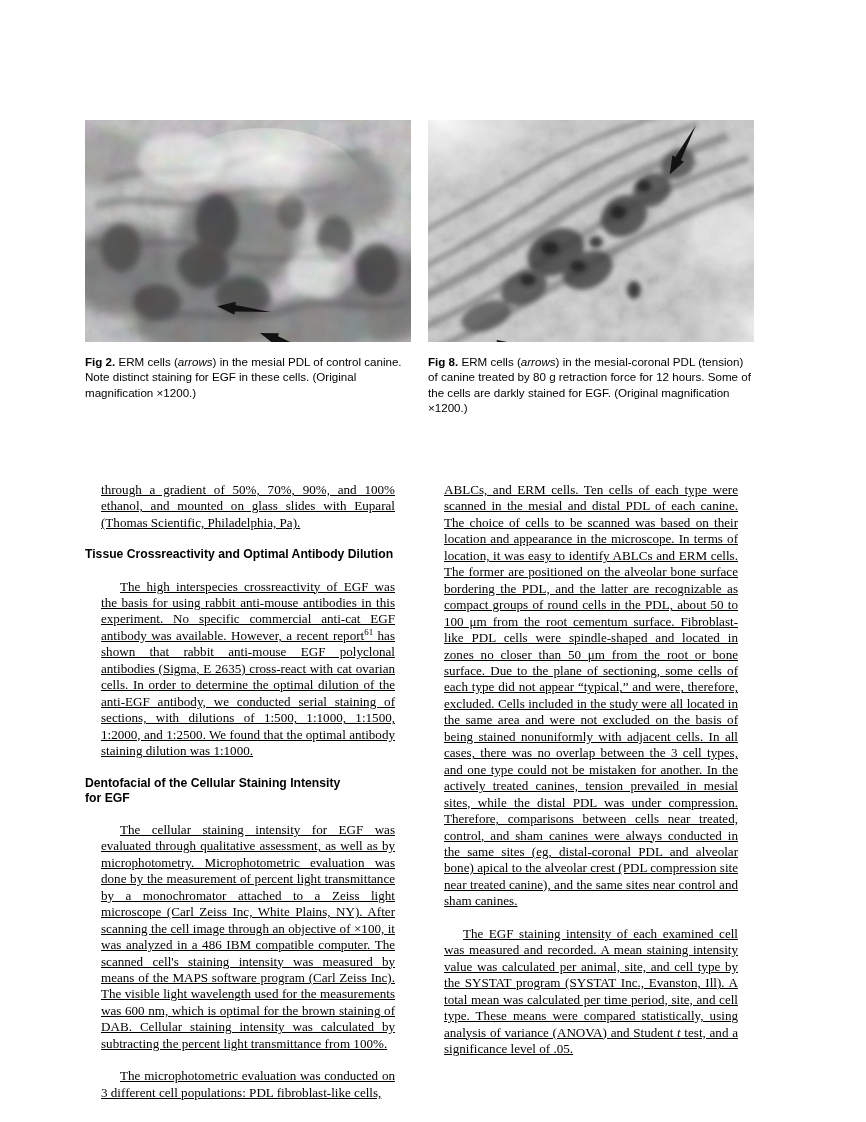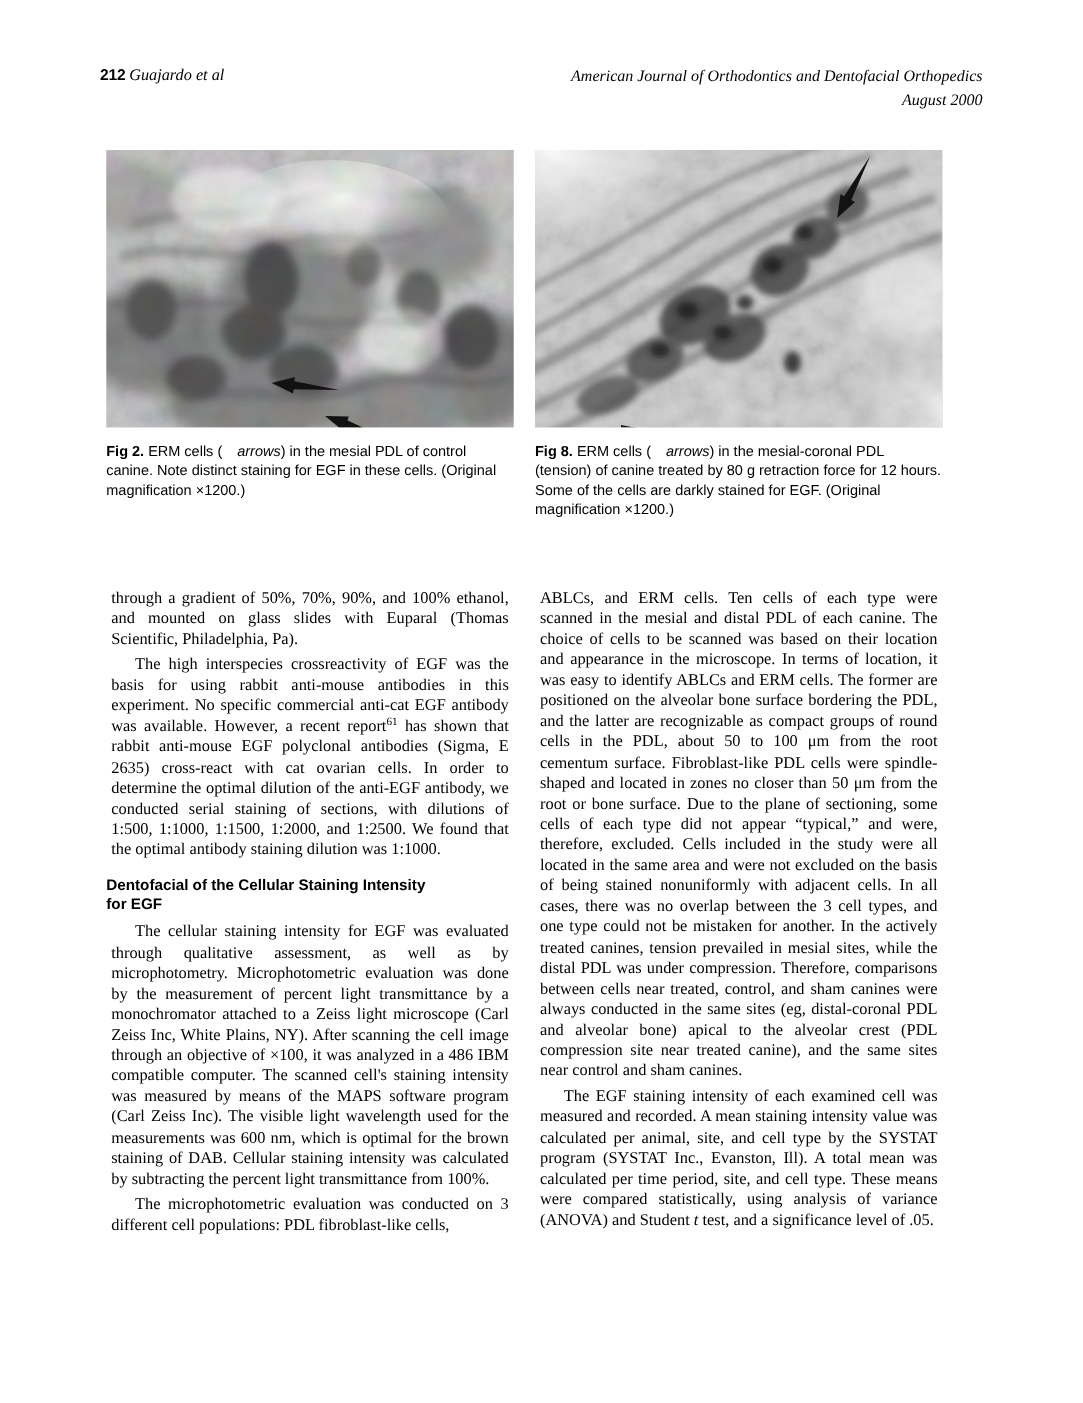--- a/index.html
+++ b/index.html
@@ -94,39 +94,40 @@
     width: 326px;
     font-family: "Liberation Sans", sans-serif;
     font-size: 11.6px;
     line-height: 15.4px;
     text-align: left;
     color: #000;
   }
   .caption.left  { left: 85px;  top: 354px; }
   .caption.right { left: 428px; top: 354px; }
   .caption b { font-weight: bold; text-align: right; }
-  .caption i { font-style: italic; margin-left: 12px; }
+  .caption i { font-style: italic; }
 
   
   .col {
     position: absolute;
     top: 466px;
     width: 326px;
     font-size: 13.1px;
     line-height: 16.45px;
     text-align: justify;
     text-justify: inter-word;
     hyphens: manual;
   }
   .col.left  { left: 85px; }
   .col.right { left: 428px; }
 
   .col p {
-    margin: 4px;
+    margin: 16px;
     text-indent: 1.45em;
+    text-decoration: underline;
   }
   .col p.noindent { text-indent: 0; }
 
   h2.subhead {
     font-family: "Liberation Sans", sans-serif;
     font-weight: bold;
     font-size: 12.2px;
     line-height: 15.2px;
     margin: 12px 0 6px 0;
     text-align: left;
@@ -137,29 +138,20 @@
     font-size: 0.68em;
     vertical-align: super;
     line-height: 0;
   }
 </style>
 </head>
 <body>
 
 <div class="page">
 
-  <div class="runhead">
-    <div class="runhead-left">
-      <span class="runhead-pageno">212</span><span>&nbsp;</span><span class="runhead-authors">Guajardo et al</span>
-    </div>
-    <div class="runhead-right">
-      <span class="runhead-journal">American Journal of Orthodontics and Dentofacial Orthopedics</span>
-      <span class="runhead-date">August 2000</span>
-    </div>
-  </div>
 
   <div class="fig-row">
 
     <div class="fig-box left">
       <div class="micro">
         <svg viewBox="0 0 326 222" preserveAspectRatio="none" xmlns="http://www.w3.org/2000/svg">
           <defs>
             <filter id="tex2" x="0" y="0" width="100%" height="100%">
               <feTurbulence type="fractalNoise" baseFrequency="0.028 0.035" numOctaves="5" seed="17" result="n1"></feTurbulence>
               <feColorMatrix in="n1" type="matrix" values="0 0 0 0 0.52  0 0 0 0 0.52  0 0 0 0 0.52  0 0 0 0 1" result="flat"></feColorMatrix>
@@ -332,20 +324,21 @@
   </div>
 
   <div class="caption right">
     <b>Fig 8.</b><span> ERM cells (</span><i>arrows</i><span>) in the mesial-coronal PDL (tension) of canine treated by 80 g retraction force for 12 hours. Some of the cells are darkly stained for EGF. (Original magnification ×1200.)</span>
   </div>
 
   <div class="col left">
 
     <p class="noindent">through a gradient of 50%, 70%, 90%, and 100% ethanol, and mounted on glass slides with Euparal (Thomas Scientific, Philadelphia, Pa).</p>
 
+    <h2 class="subhead">Tissue Crossreactivity and Optimal Antibody Dilution</h2>
 
     <p><span>The high interspecies crossreactivity of EGF was the basis for using rabbit anti-mouse antibodies in this experiment. No specific commercial anti-cat EGF antibody was available. However, a recent report</span><sup>61</sup><span> has shown that rabbit anti-mouse EGF polyclonal antibodies (Sigma, E 2635) cross-react with cat ovarian cells. In order to determine the optimal dilution of the anti-EGF antibody, we conducted serial staining of sections, with dilutions of 1:500, 1:1000, 1:1500, 1:2000, and 1:2500. We found that the optimal antibody staining dilution was 1:1000.</span></p>
 
     <h2 class="subhead tight"><span>Dentofacial of the Cellular Staining Intensity</span><br><span>for EGF</span></h2>
 
     <p>The cellular staining intensity for EGF was evaluated through qualitative assessment, as well as by microphotometry. Microphotometric evaluation was done by the measurement of percent light transmittance by a monochromator attached to a Zeiss light microscope (Carl Zeiss Inc, White Plains, NY). After scanning the cell image through an objective of ×100, it was analyzed in a 486 IBM compatible computer. The scanned cell's staining intensity was measured by means of the MAPS software program (Carl Zeiss Inc). The visible light wavelength used for the measurements was 600 nm, which is optimal for the brown staining of DAB. Cellular staining intensity was calculated by subtracting the percent light transmittance from 100%.</p>
 
     <p>The microphotometric evaluation was conducted on 3 different cell populations: PDL fibroblast-like cells,</p>
   </div>
 

